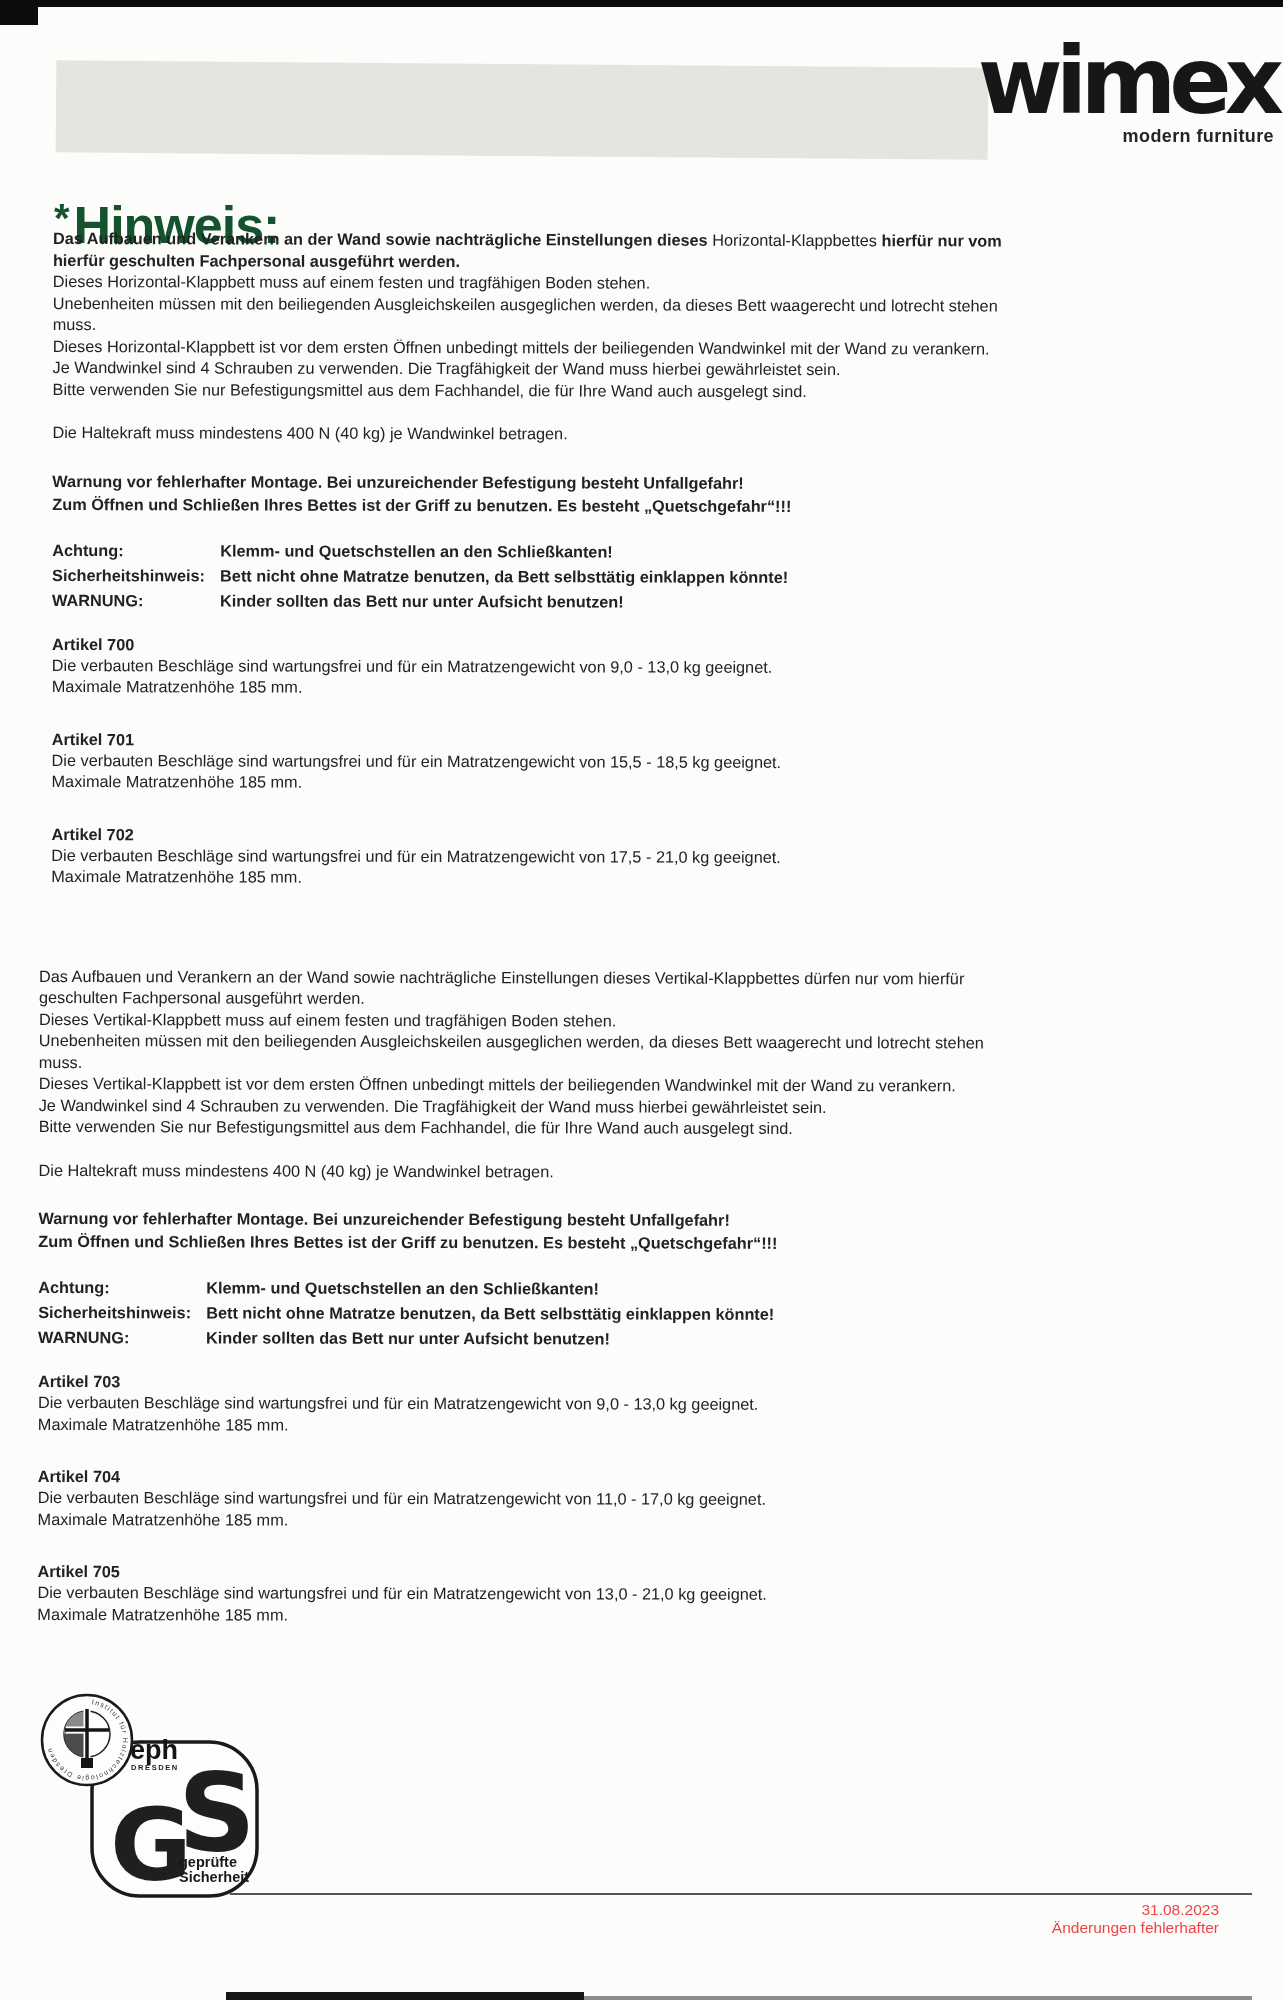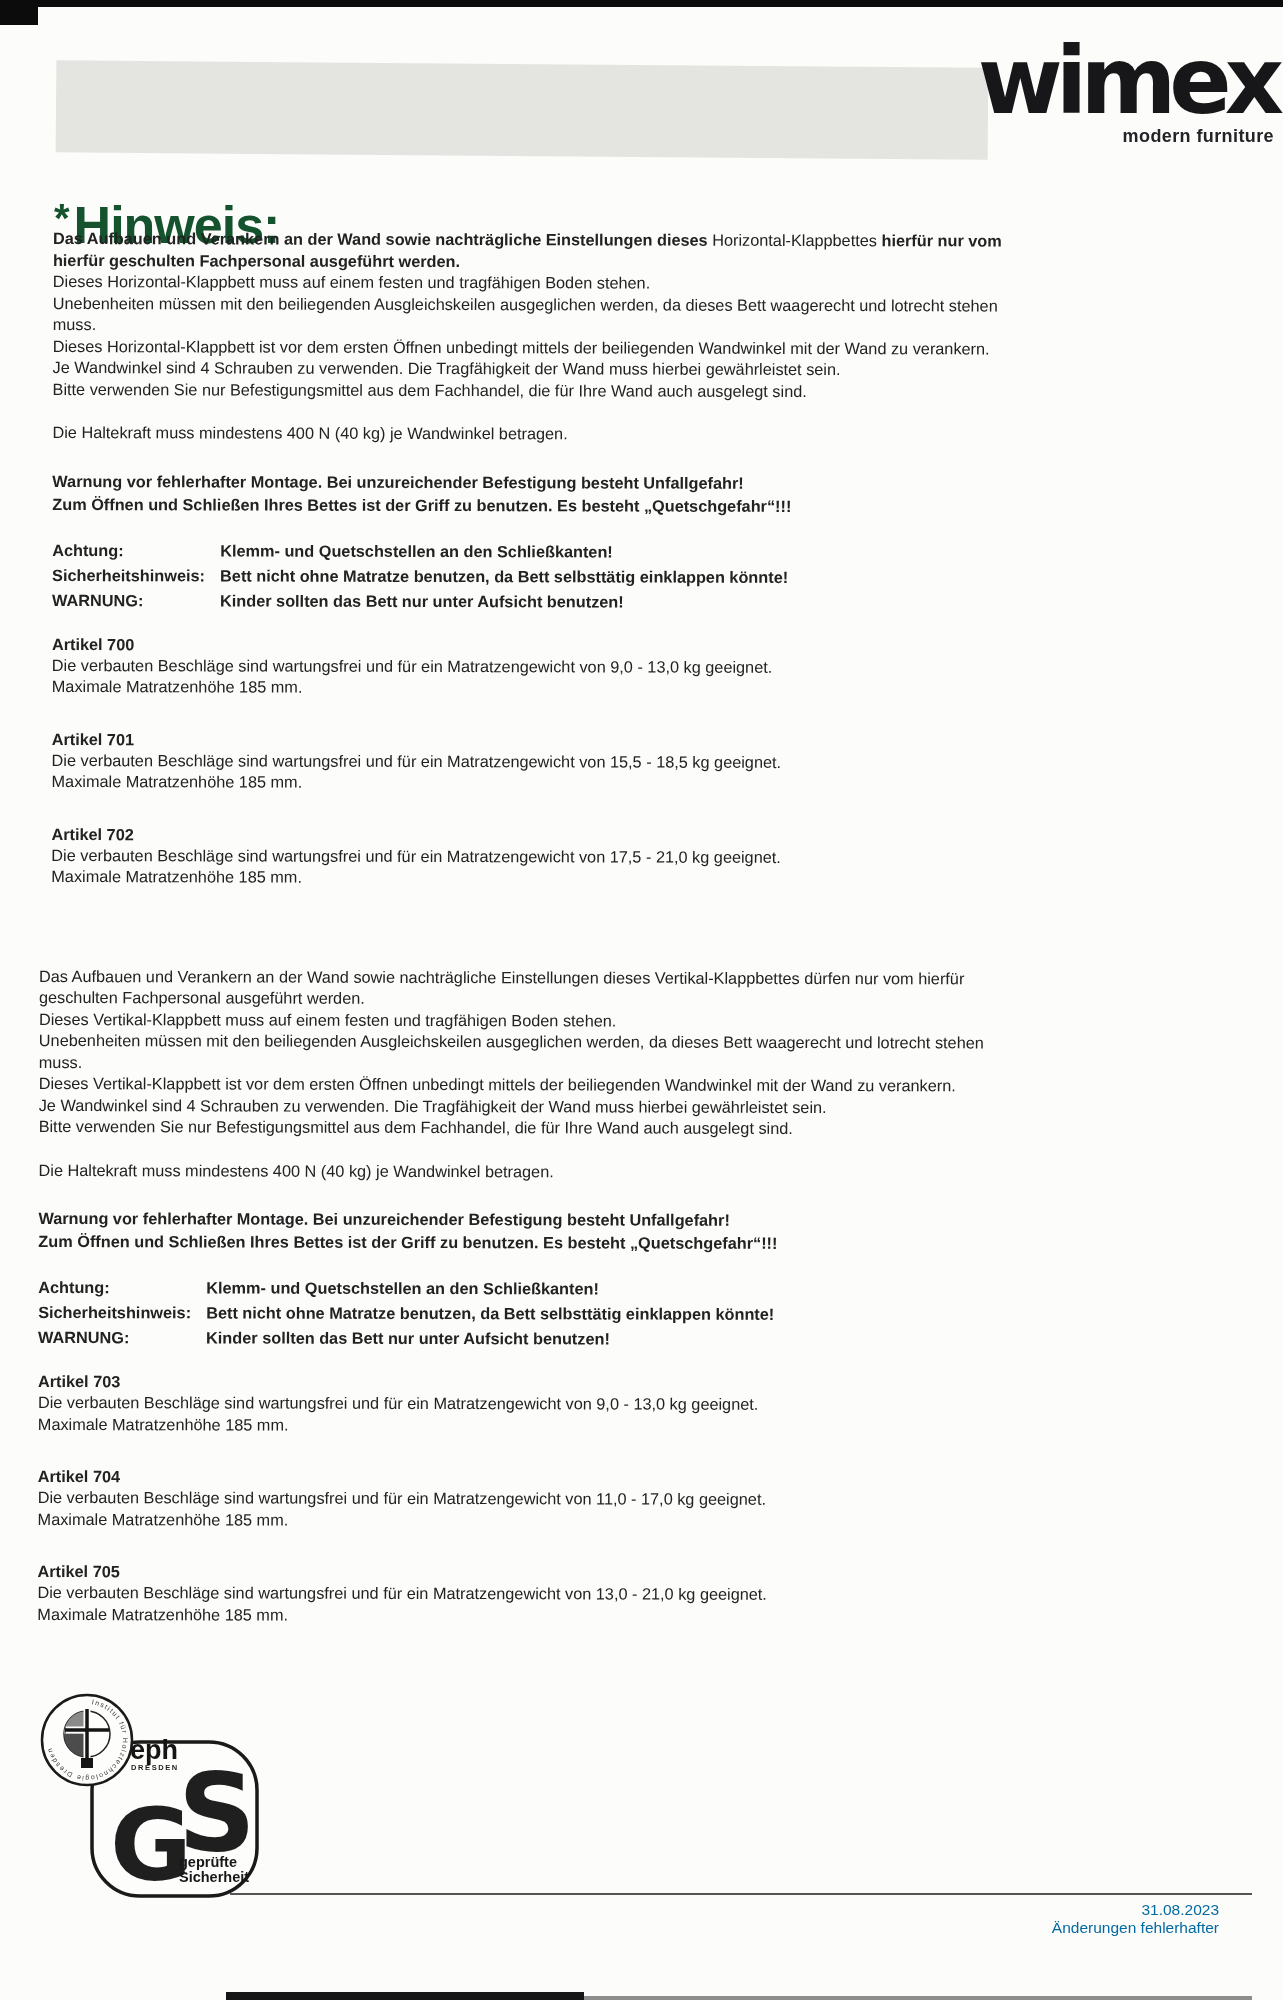--- a/index.html
+++ b/index.html
@@ -44,21 +44,21 @@
   .article { margin-bottom:30px; }
   .article-title { font-weight:bold; line-height:22px; }
   .block2 { margin-top:78px; margin-left:-12px; }
 
   
   .gs { position:absolute; left:30px; top:1690px; }
 
   
   .footer-line { position:absolute; left:230px; top:1893px; width:1022px; height:2px; background:#555; }
   .footer-text { position:absolute; right:64px; top:1901px; text-align:right;
-                 font-size:15.5px; line-height:18px; color:#0369a1; }
+                 font-size:15.5px; line-height:18px; color:#ef4444; }
 </style>
 </head>
 <body>
 
 <div class="page">
 
   <div class="edge-top"></div>
   <div class="edge-corner"></div>
   <div class="edge-bottom"></div>
   <div class="edge-bottom2"></div>

